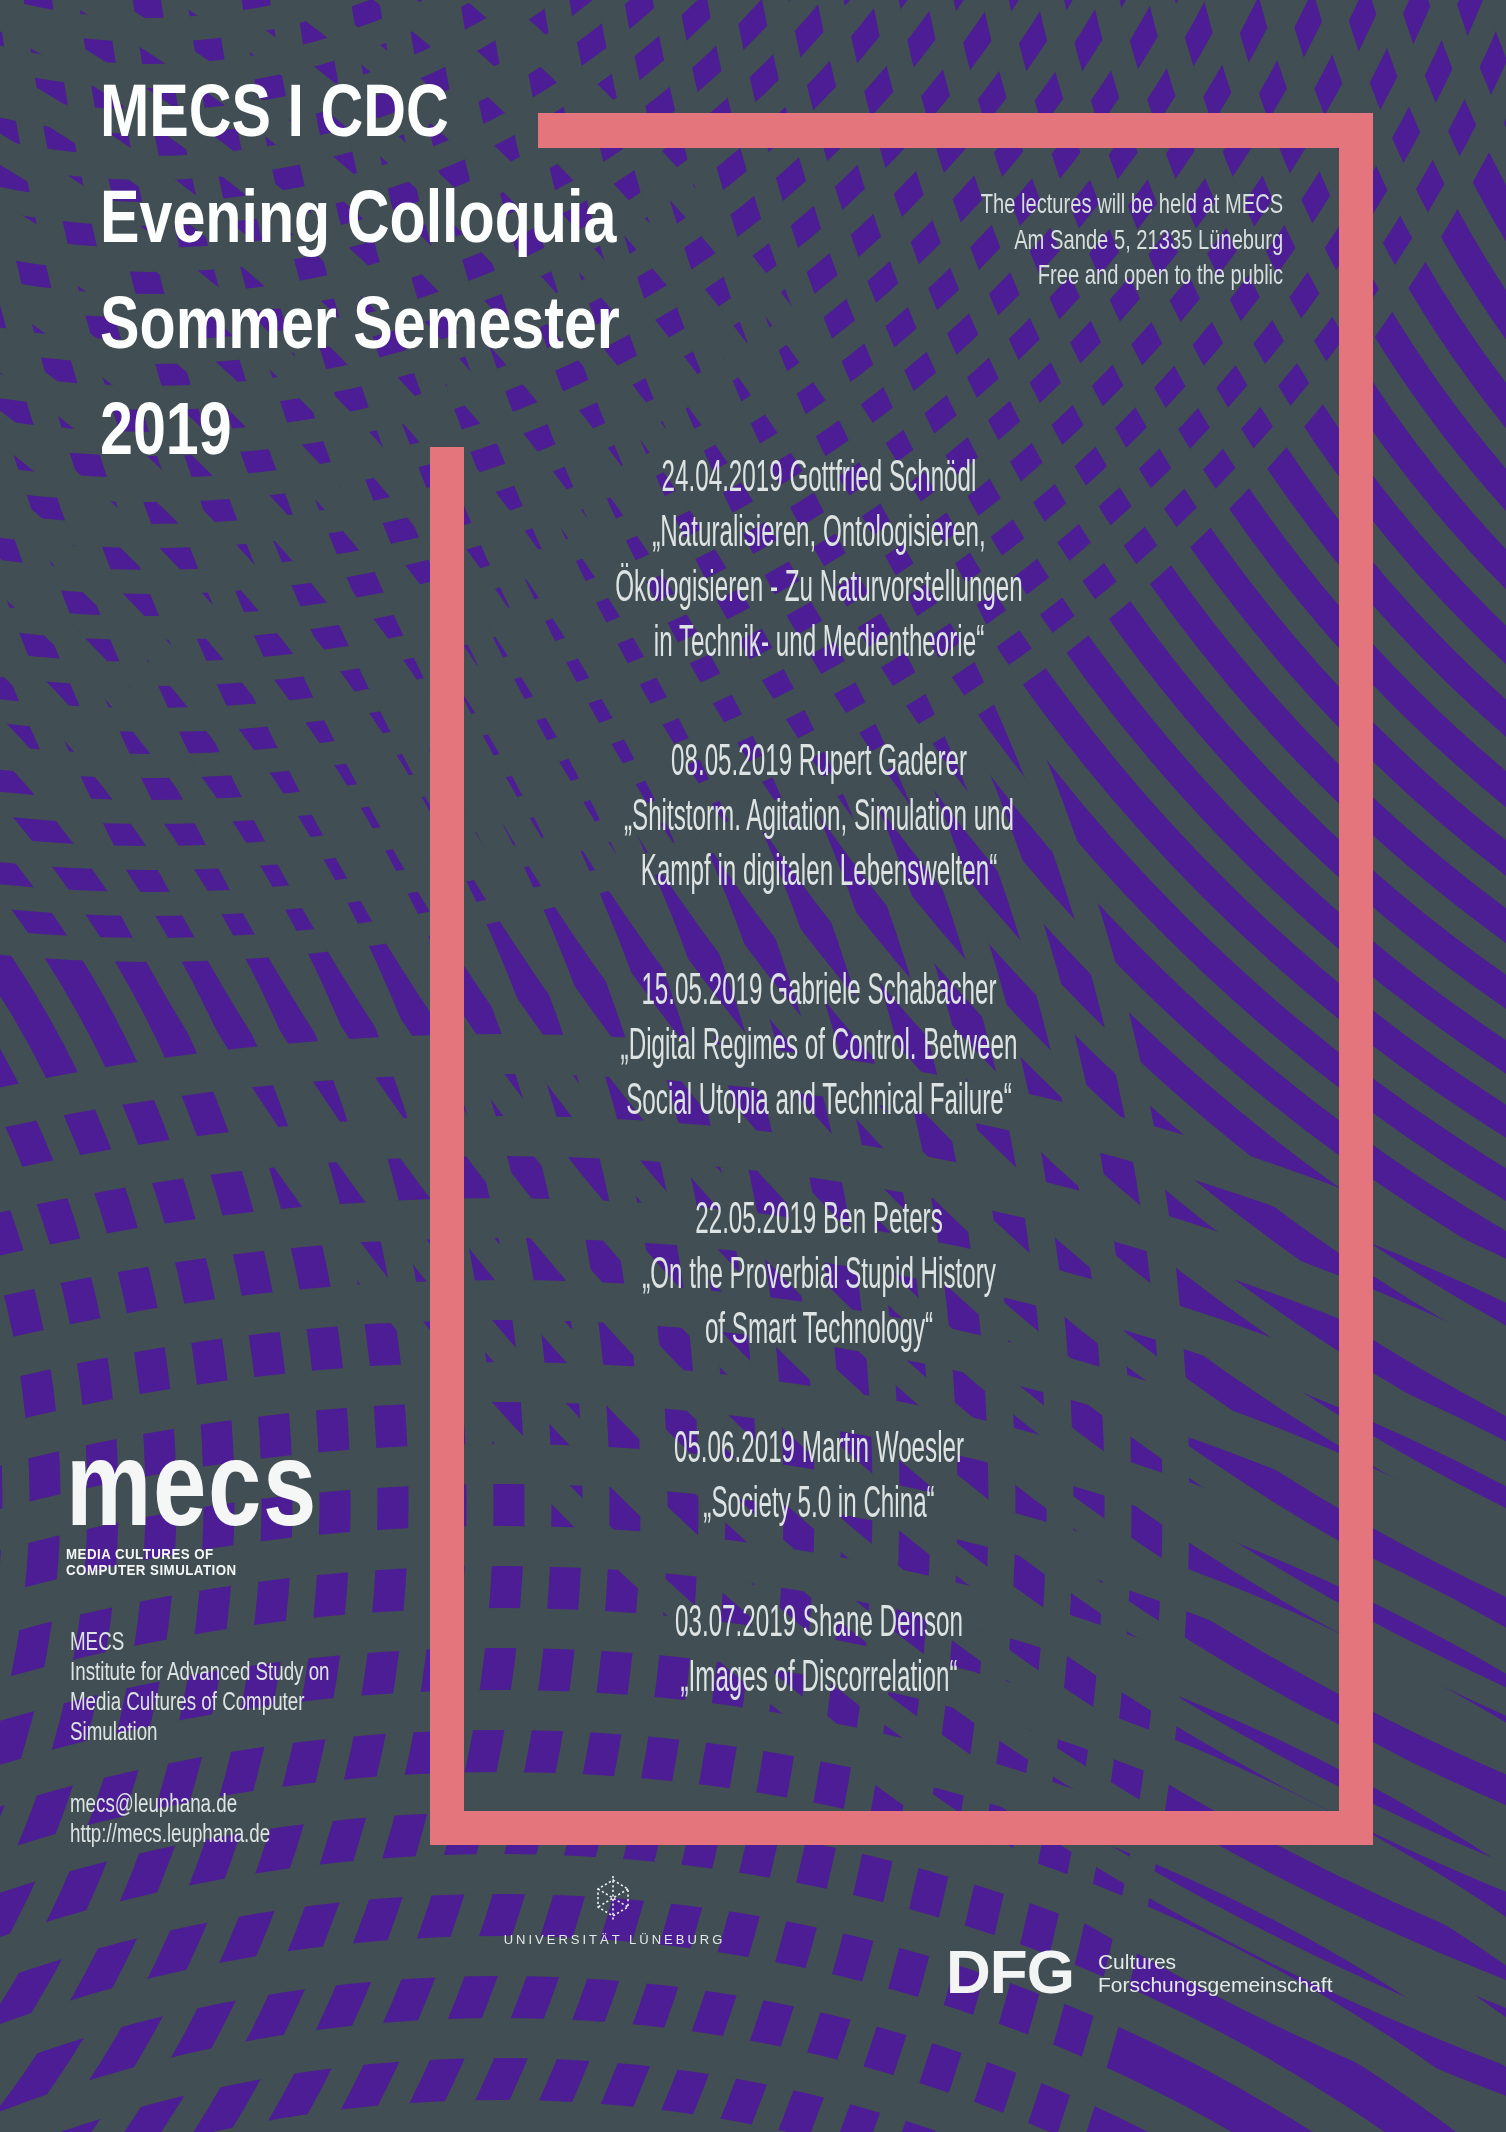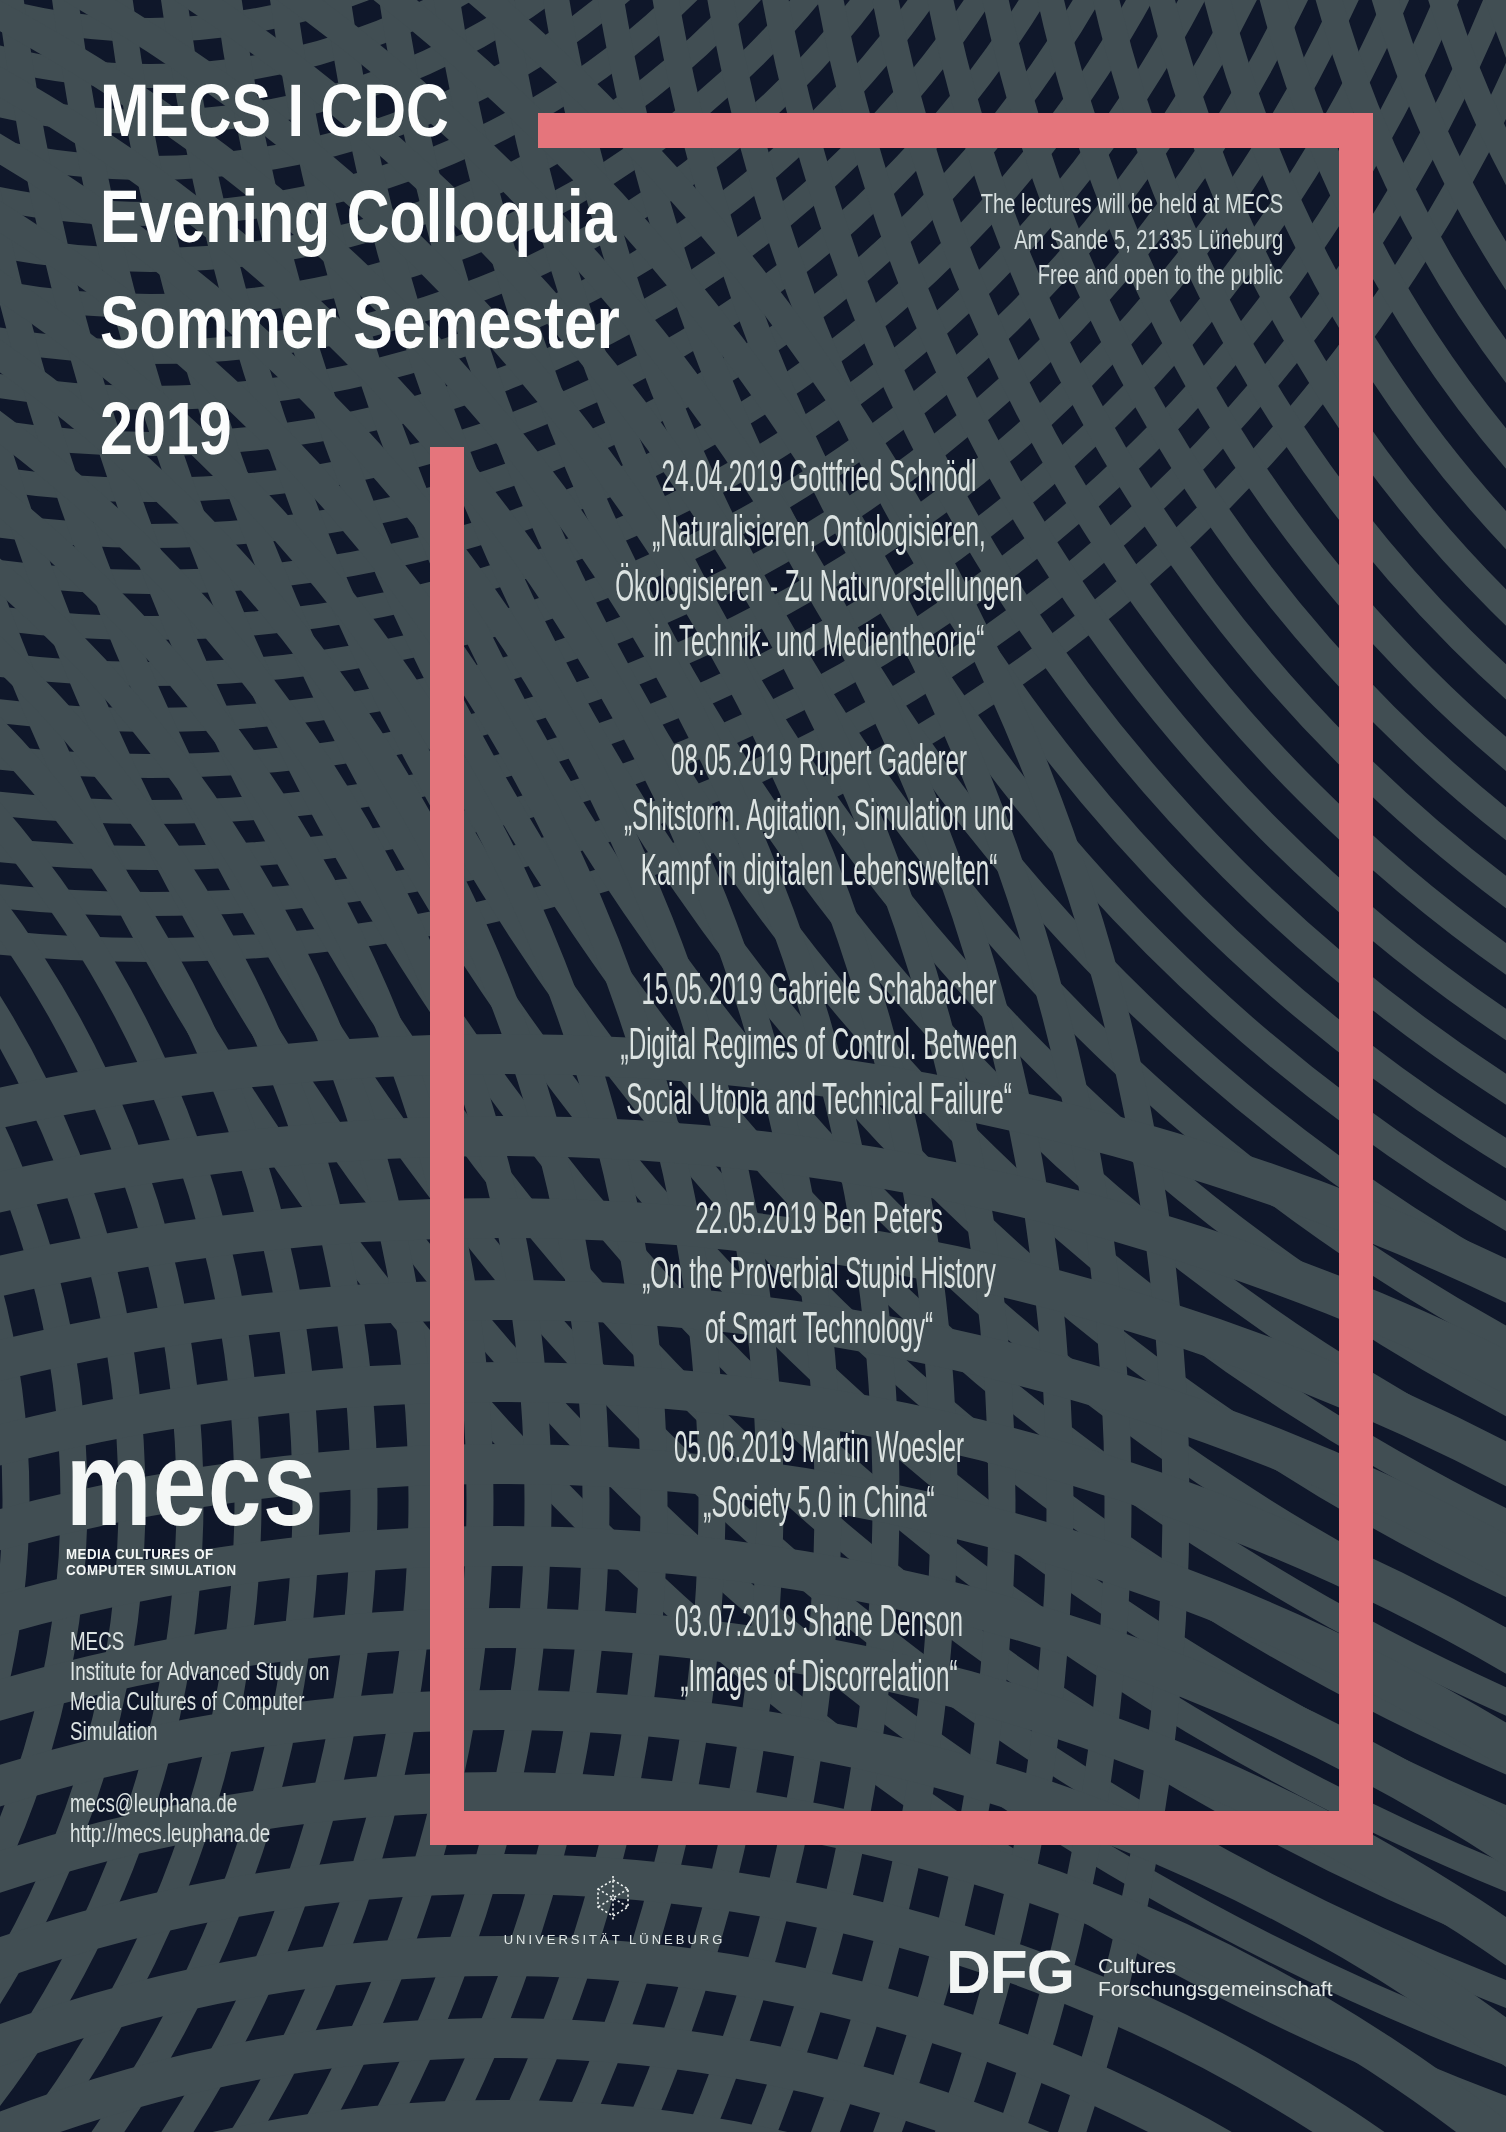--- a/index.html
+++ b/index.html
@@ -1,18 +1,18 @@
 <!DOCTYPE html>
 <html><head>
 <meta charset="utf-8">
 <style>
   html,body { margin:0; padding:0; background:#2f3a3e; }
   .poster {
     position:relative; width:1506px; height:2132px;
-    background:#0f172a; overflow:hidden;
+    background:#4c1d95; overflow:hidden;
     font-family:"Liberation Sans", sans-serif;
   }
   .bg { position:absolute; left:0; top:0; width:1506px; height:2132px; z-index:0; }
   .bg circle { fill:none; stroke:#414e53; }
 
   .bar { position:absolute; background:#e5757c; z-index:1; }
   .bar-top    { left:538px;  top:113px;  width:834px; height:35px; }
   .bar-right  { left:1339px; top:113px;  width:34px;  height:1732px; }
   .bar-left   { left:430px;  top:447px;  width:34px;  height:1398px; }
   .bar-bottom { left:430px;  top:1811px; width:943px; height:34px; }
@@ -53,21 +53,21 @@
   .contact {
     left:70px; top:1788px; color:#dce3e2; font-size:25px; line-height:30px;
     transform:scaleX(0.75); transform-origin:top left;
   }
 
   .leuphana { left:433px; top:1874px; width:360px; text-align:center; color:#f2f5f4; }
   .leuphana-emblem { display:block; margin:0 auto 6px auto; }
   .leuphana-word { font-weight:bold; font-size:42px; line-height:44px; letter-spacing:10px; text-indent:10px; }
   .leuphana-sub  { font-size:13px; line-height:20px; letter-spacing:3px; text-indent:3px; margin-top:2px; color:#e3e9e8; }
 
-  .dfg { left:946px; top:1944px; display:flex; align-items:flex-end; color:#f2f5f4; }
+  .dfg { left:946px; top:1944px; display:flex; align-items:flex-start; color:#f2f5f4; }
   .dfg-word { font-weight:bold; font-size:62px; line-height:56px; letter-spacing:-1px; }
   .dfg-sub  { font-size:21px; line-height:23px; margin-left:24px; padding-top:6px; color:#e3e9e8; }
 </style>
 </head>
 <body>
 
 <div class="poster">
 
   <svg class="bg" viewBox="0 0 1506 2132" preserveAspectRatio="none" aria-hidden="true">
     <g>

